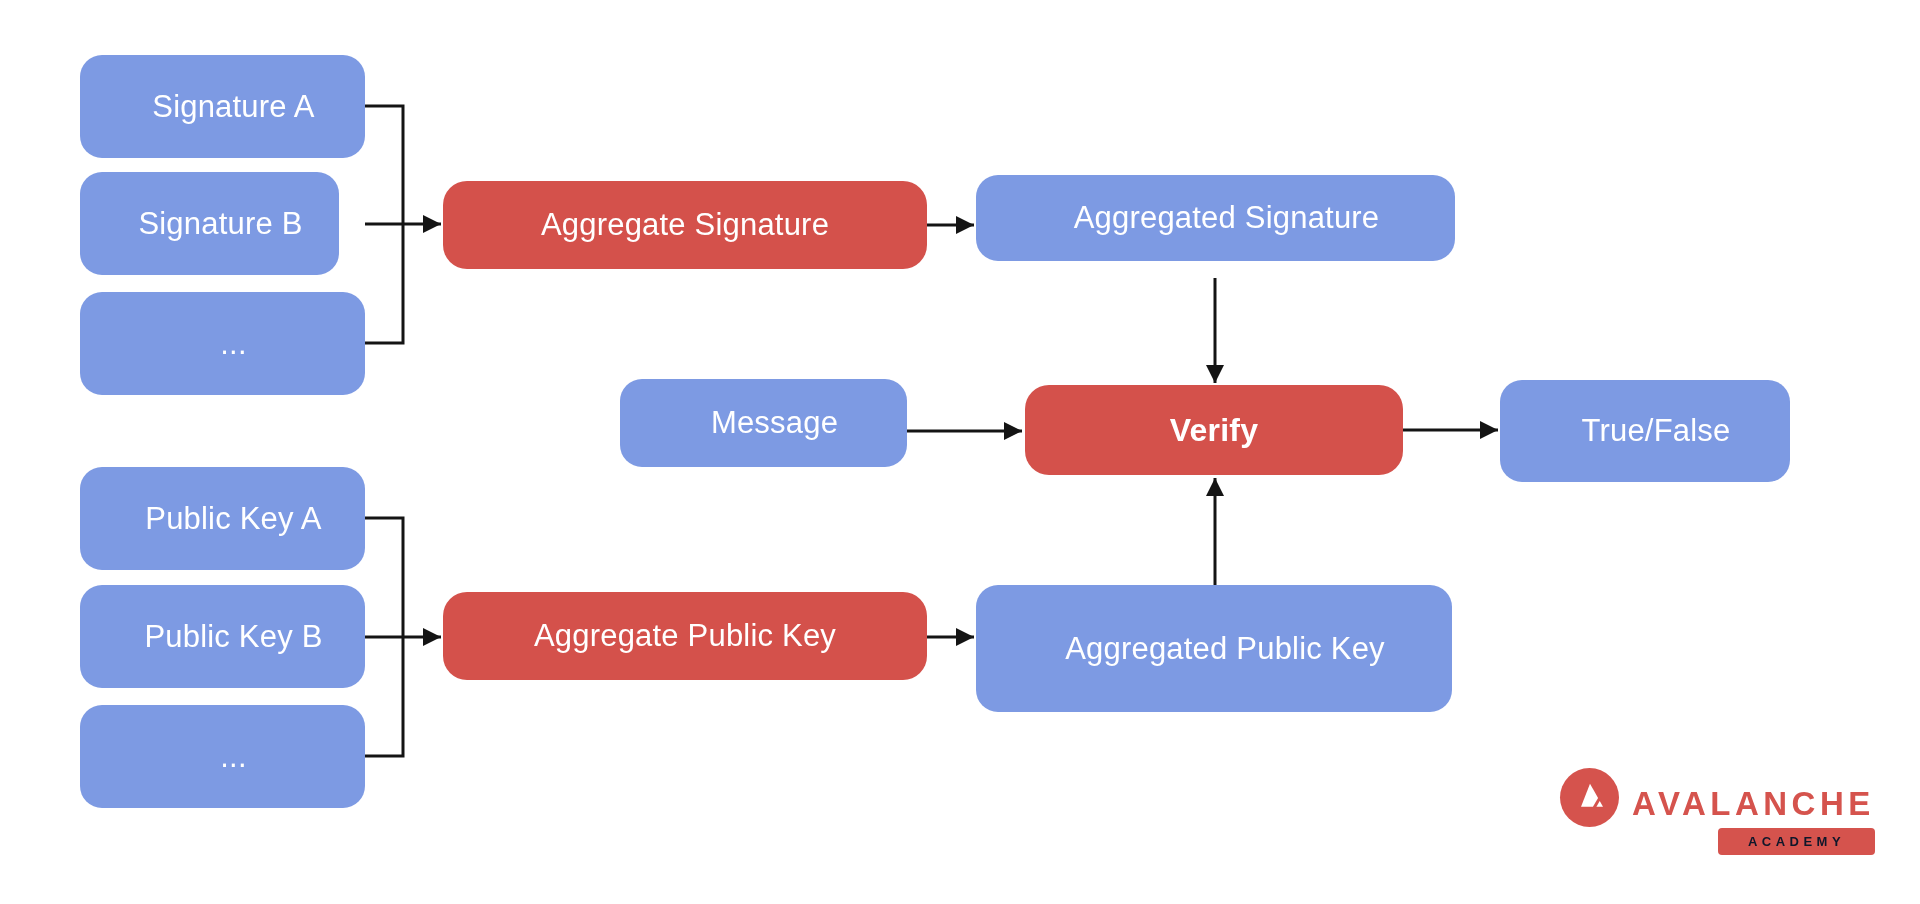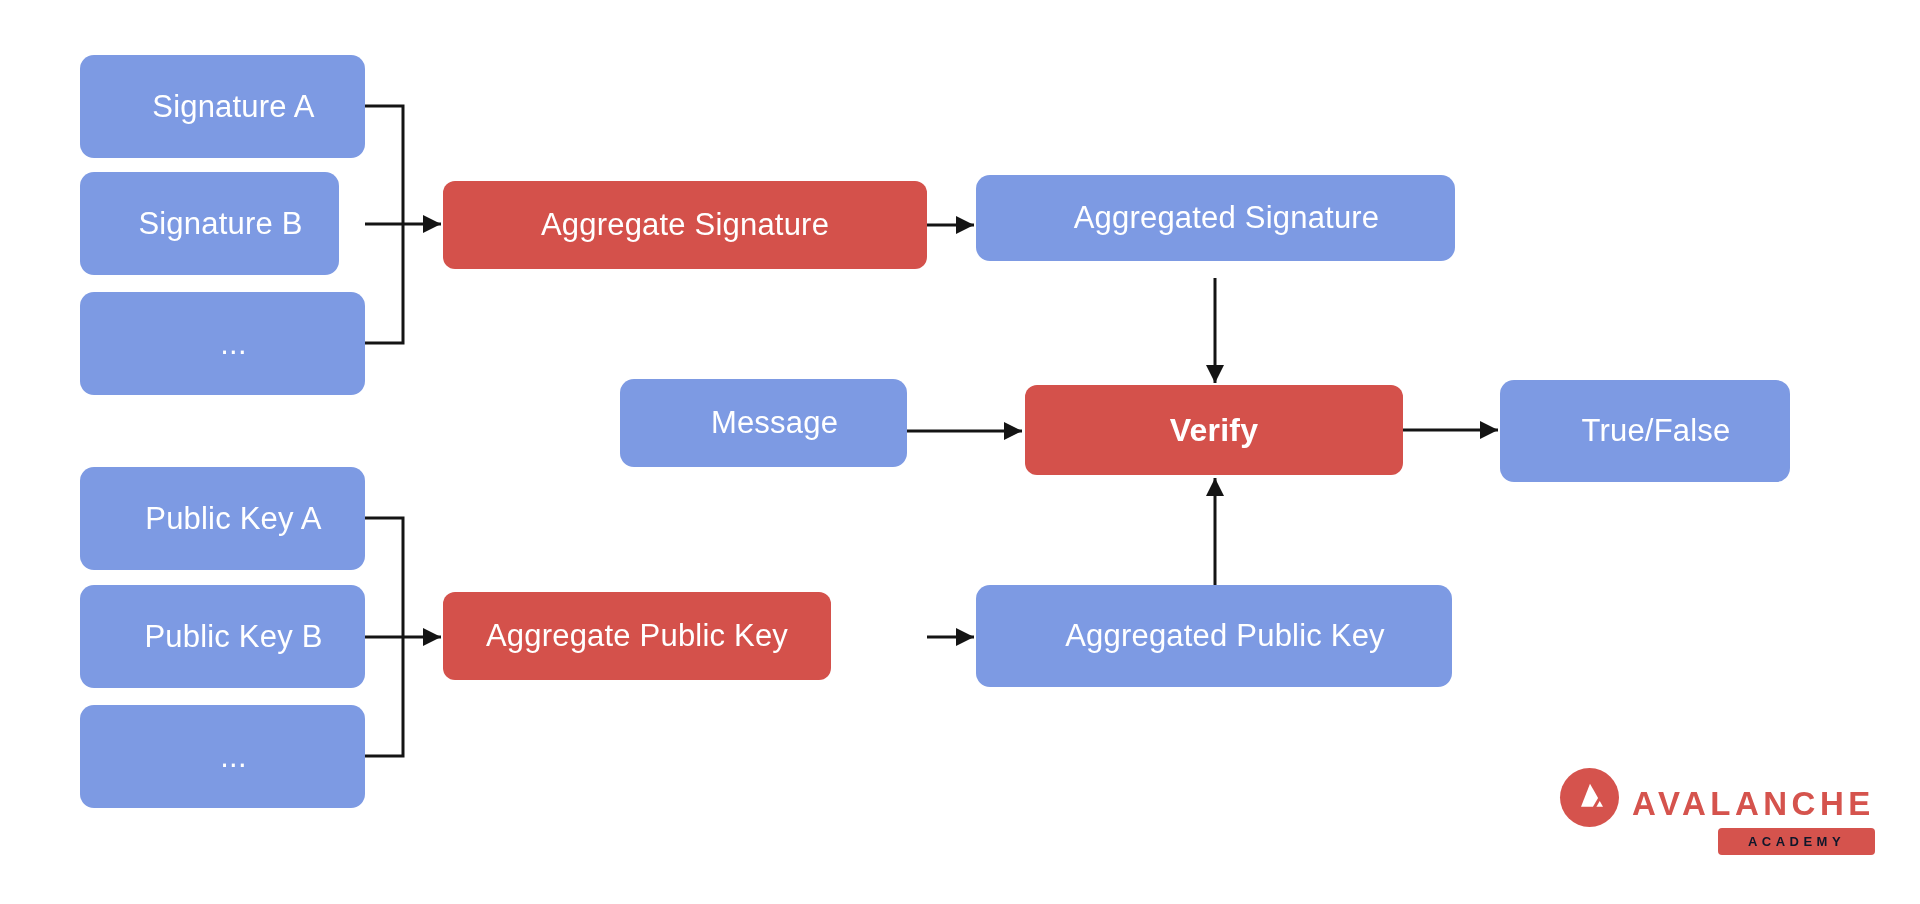--- a/index.html
+++ b/index.html
@@ -19,22 +19,22 @@
   .arrowhead{fill:var(--wire);}
   .node{
     position:absolute;
     display:flex;align-items:center;justify-content:center;
     color:var(--node-text);
     font-size:31px;
     letter-spacing:0.2px;
     text-align:center;
     white-space:nowrap;
   }
-  .node.blue{background:var(--blue);border-radius:14px;padding-left:22px;}
-  .node.red{background:var(--red);border-radius:12px;}
+  .node.blue{background:var(--blue);border-radius:22px;padding-left:22px;}
+  .node.red{background:var(--red);border-radius:24px;}
   .node.bold{font-weight:bold;font-size:32px;}
   
   .logo{position:absolute;left:1560px;top:768px;width:320px;height:90px;}
   .logo-circle{
     position:absolute;left:0;top:0;width:59px;height:59px;border-radius:50%;
     background:var(--logo-red);
     display:flex;align-items:center;justify-content:center;
   }
   .logo-circle svg{width:44px;height:44px;}
   .logo-brand{
@@ -84,22 +84,22 @@
   <div class="node blue" style="left:976px;top:175px;width:479px;height:86px;">Aggregated Signature</div>
 
   <div class="node blue" style="left:620px;top:379px;width:287px;height:88px;">Message</div>
   <div class="node red bold" style="left:1025px;top:385px;width:378px;height:90px;">Verify</div>
   <div class="node blue" style="left:1500px;top:380px;width:290px;height:102px;">True/False</div>
 
   <div class="node blue" style="left:80px;top:467px;width:285px;height:103px;">Public Key A</div>
   <div class="node blue" style="left:80px;top:585px;width:285px;height:103px;">Public Key B</div>
   <div class="node blue" style="left:80px;top:705px;width:285px;height:103px;">...</div>
 
-  <div class="node red" style="left:443px;top:592px;width:388px;height:88px;">Aggregate Public Key</div>
-  <div class="node blue" style="left:976px;top:585px;width:476px;height:102px;">Aggregated Public Key</div>
+  <div class="node red" style="left:443px;top:592px;width:484px;height:88px;">Aggregate Public Key</div>
+  <div class="node blue" style="left:976px;top:585px;width:476px;height:127px;">Aggregated Public Key</div>
 
   <div class="logo">
     <div class="logo-circle">
       <svg viewBox="0 0 24 24" xmlns="http://www.w3.org/2000/svg">
         <polygon points="12,4.2 16.4,12 13.6,16.8 7.1,16.8" fill="#ffffff"></polygon>
         <polygon points="17.3,13.7 19.1,16.8 15.5,16.8" fill="#ffffff"></polygon>
       </svg>
     </div>
     <div class="logo-brand">AVALANCHE</div>
     <div class="logo-badge">ACADEMY</div>

